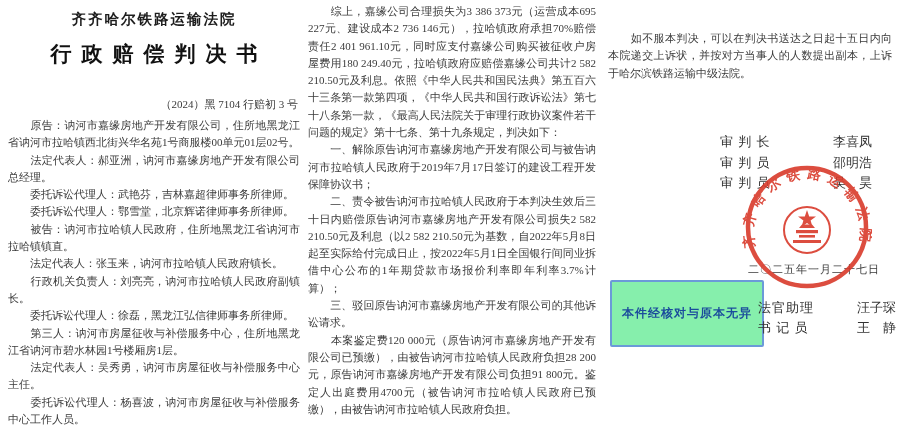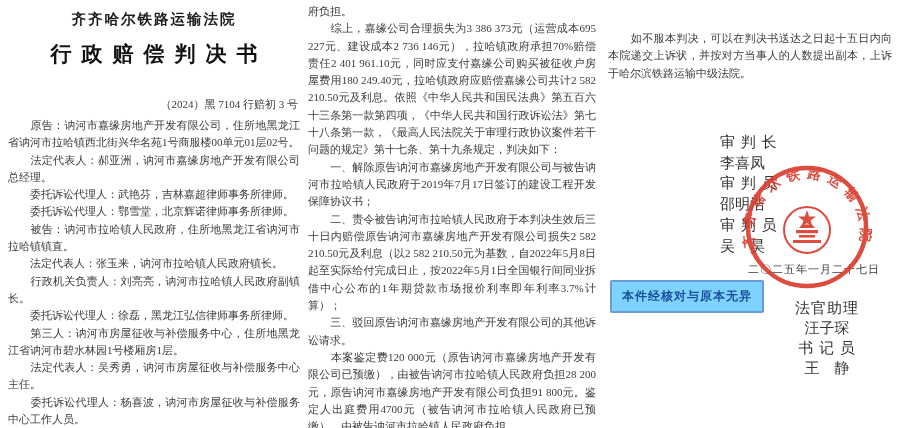--- a/index.html
+++ b/index.html
@@ -21,33 +21,33 @@
     font-family:"Liberation Sans","DejaVu Sans",sans-serif;
   }
   .case-number { text-align:right; font-size:11px; margin-top:29px; padding-right:2px; color:#3a3a3a; }
   .col-left .paras { margin-top:5px; }
   
   .col-mid { position:absolute; left:308px; top:3px; width:288px; }
   
   .col-right { position:absolute; left:608px; top:10px; width:292px; height:428px; }
   .appeal { margin-top:20px; width:284px; }
   .signatures { margin-top:50px; width:152px; margin-left:auto; margin-right:28px; }
-  .sig-row { display:flex; justify-content:space-between; line-height:20.8px; font-size:15px; color:#333;flex-direction:column; }
+  .sig-row { display:flex; justify-content:space-between; line-height:20.8px; font-size:13px; color:#333; }
   .sig-role { letter-spacing:1px; }
   .staff { position:absolute; left:150px; top:288px; width:138px; }
   .staff .sig-row { line-height:20px;align-items:center; }
   .date-line {
     position:absolute; left:140px; top:252px; font-size:11px; letter-spacing:1px;
     color:#3a3a3a; white-space:nowrap; z-index:1;
   }
   .seal { position:absolute; left:134px; top:152px; width:130px; height:130px; z-index:2; pointer-events:none; }
   .verify-box {
     position:absolute; left:2px; top:270px; border:2px solid #6b9ad8; border-radius:2px;
     color:#1b4c9c; font-weight:bold; font-size:12px; letter-spacing:1px;
-    padding:6px 10px; background:#7dd3fc;
+    padding:23px 10px; background:#86efac;
     font-family:"Liberation Sans","DejaVu Sans",sans-serif; white-space:nowrap;
   }
 </style>
 </head>
 <body>
 
 <div class="page">
 
   <div class="col-left">
     <div class="court-name">齐齐哈尔铁路运输法院</div>
@@ -76,21 +76,20 @@
 
         <p class="para">　　法定代表人：吴秀勇，讷河市房屋征收与补偿服务中心主任。</p>
 
         <p class="para">　　委托诉讼代理人：杨喜波，讷河市房屋征收与补偿服务中心工作人员。</p>
 
       </div>
   </div>
 
   <div class="col-mid">
 
-      <p class="para">府负担。</p>
 
       <p class="para">　　综上，嘉缘公司合理损失为3 386 373元（运营成本695 227元、建设成本2 736 146元），拉哈镇政府承担70%赔偿责任2 401 961.10元，同时应支付嘉缘公司购买被征收户房屋费用180 249.40元，拉哈镇政府应赔偿嘉缘公司共计2 582 210.50元及利息。依照《中华人民共和国民法典》第五百六十三条第一款第四项，《中华人民共和国行政诉讼法》第七十八条第一款，《最高人民法院关于审理行政协议案件若干问题的规定》第十七条、第十九条规定，判决如下：</p>
 
       <p class="para">　　一、解除原告讷河市嘉缘房地产开发有限公司与被告讷河市拉哈镇人民政府于2019年7月17日签订的建设工程开发保障协议书；</p>
 
       <p class="para">　　二、责令被告讷河市拉哈镇人民政府于本判决生效后三十日内赔偿原告讷河市嘉缘房地产开发有限公司损失2 582 210.50元及利息（以2 582 210.50元为基数，自2022年5月8日起至实际给付完成日止，按2022年5月1日全国银行间同业拆借中心公布的1年期贷款市场报价利率即年利率3.7%计算）；</p>
 
       <p class="para">　　三、驳回原告讷河市嘉缘房地产开发有限公司的其他诉讼请求。</p>
 
       <p class="para">　　本案鉴定费120 000元（原告讷河市嘉缘房地产开发有限公司已预缴），由被告讷河市拉哈镇人民政府负担28 200元，原告讷河市嘉缘房地产开发有限公司负担91 800元。鉴定人出庭费用4700元（被告讷河市拉哈镇人民政府已预缴），由被告讷河市拉哈镇人民政府负担。</p>

